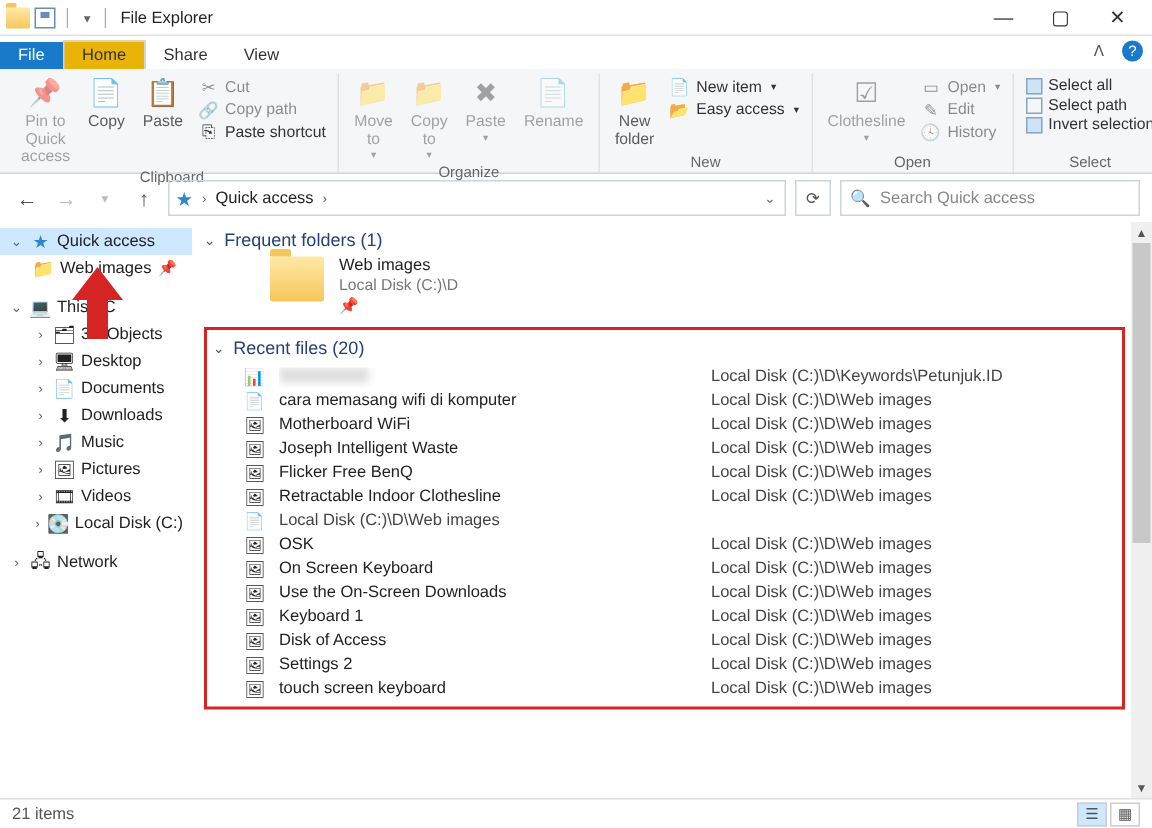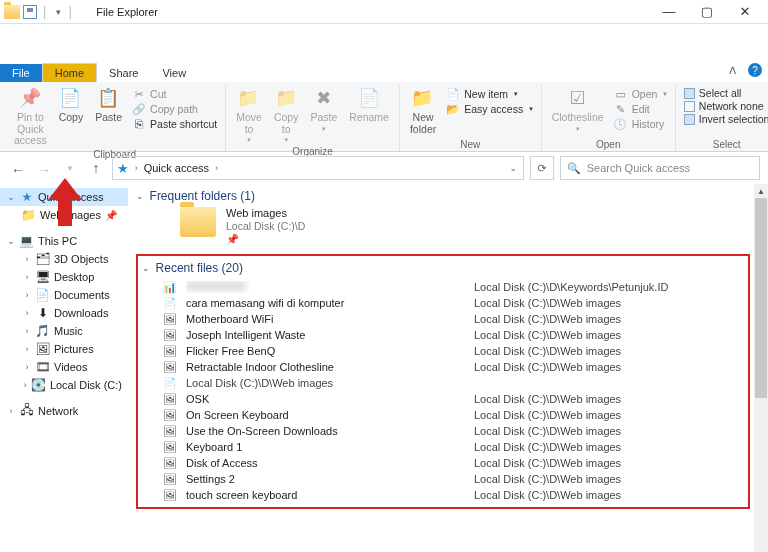--- a/index.html
+++ b/index.html
@@ -6,26 +6,26 @@
   body { font-family: "Segoe UI", Tahoma, sans-serif; font-size: 11px; color: #222; background: #fff; width: 768px; height: 552px; overflow: hidden; position: relative; }
   
   
   .titlebar { height: 24px; display: flex; align-items: center; padding: 0 4px; background: #fff; border-bottom: 1px solid #e0e0e0; }
   .tb-icons { display: flex; gap: 3px; align-items: center; }
   .tb-folder-icon { width: 16px; height: 14px; background: linear-gradient(#ffe9a8,#f7c65a); border-radius: 1px; position: relative; }
   .tb-folder-icon::before { content:''; position:absolute; top:-3px; left:0; width:7px; height:3px; background:#f7c65a; border-radius:1px 1px 0 0;}
   .tb-save { width:14px; height:14px; border:1px solid #6b8db5; display:inline-block; position:relative;}
   .tb-save::after{content:'';position:absolute;top:2px;left:3px;width:6px;height:4px;background:#6b8db5;}
   .tb-pipe { color:#aaa; padding:0 2px;}
-  .tb-title { padding-left: 4px; margin-left: 16px; }
+  .tb-title { padding-left: 4px; }
   .win-controls { margin-left: auto; display: flex; }
   .win-btn { width: 38px; height: 24px; display:flex; align-items:center; justify-content:center; font-size:13px; color:#333; }
   
   
-  .menutabs { height: 22px; display: flex; align-items:flex-end; background:#fff; position:relative;margin-top:36px;}
+  .menutabs { height: 22px; display: flex; align-items:flex-end; background:#fff; position:relative;}
   .tab { padding: 3px 12px 3px; font-size:11px; color:#333; }
   .tab.file { background:#1979ca; color:#fff;}
   .tab.active { background:#eab308; border:1px solid #d4d4d4; border-bottom:none;}
   .help-area { position:absolute; right:6px; top:3px; display:flex; gap:12px; align-items:center;}
   .help-caret { font-size:10px; color:#555;}
   .help-q { width:14px;height:14px;border-radius:50%;background:#1979ca;color:#fff;display:flex;align-items:center;justify-content:center;font-size:10px;}
   
   
   .ribbon { height: 70px; background:#f5f6f7; border-bottom:1px solid #d4d4d4; display:flex; padding:3px 0 0 4px;}
   .rgroup { display:flex; flex-direction:column; padding:0 6px; border-right:1px solid #e2e2e2; }
@@ -238,21 +238,21 @@
 
   <div class="rgroup" style="border-right:none">
     <div class="rgroup-body">
       <div class="rsmall-list">
         <div class="rsmall">
             <span class="checkbox on"></span>
             <span>Select all</span>
           </div>
         <div class="rsmall">
             <span class="checkbox"></span>
-            <span>Network none</span>
+            <span>Select path</span>
           </div>
         <div class="rsmall">
             <span class="checkbox on"></span>
             <span>Invert selection</span>
           </div>
       </div>
     </div>
     <div class="rgroup-label">Select</div>
   </div>
 </div>

